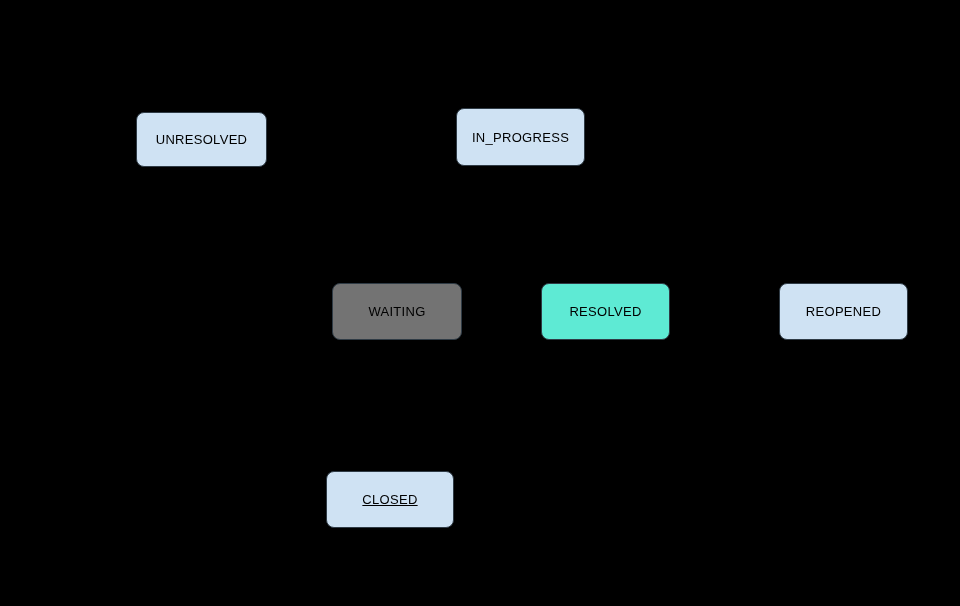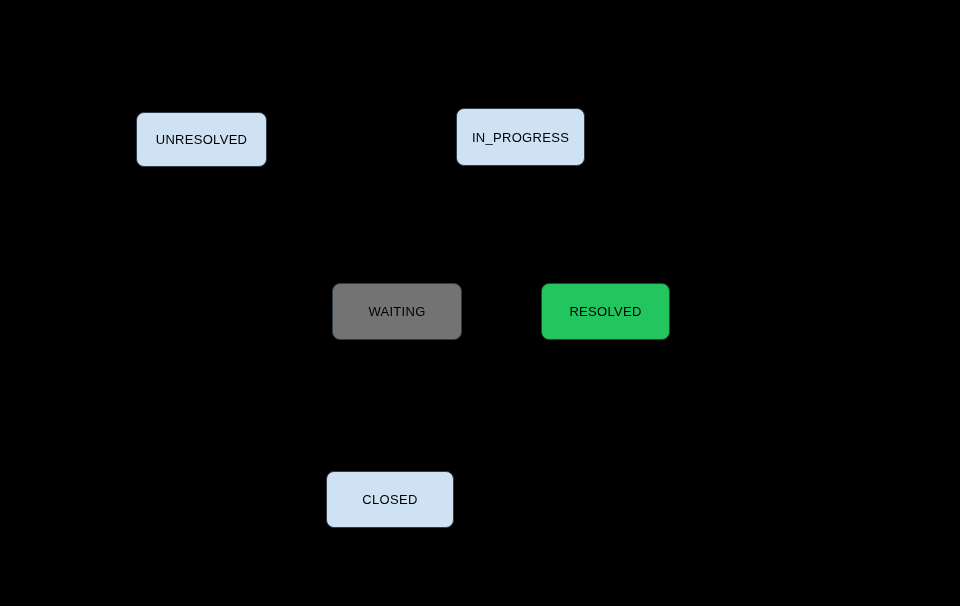--- a/index.html
+++ b/index.html
@@ -41,22 +41,25 @@
   </div>
 
   <div class="node" style="left: 456px; top: 108px; width: 129px; height: 58px; background: rgb(207, 226, 243); border-color: rgb(47, 59, 69); color: rgb(0, 0, 0); align-items: center;">
     <span class="node-label">IN_PROGRESS</span>
   </div>
 
   <div class="node" style="left: 332px; top: 283px; width: 130px; height: 57px; background: #737373; border-color: rgb(47, 59, 69); color: rgb(0, 0, 0);">
     <span class="node-label">WAITING</span>
   </div>
 
-  <div class="node" style="left: 541px; top: 283px; width: 129px; height: 57px; background: #22c55e; border-color: rgb(47, 59, 69); color: rgb(0, 0, 0);">
+  <div class="node" style="left: 541px; top: 283px; width: 129px; height: 57px; background: #5eead4; border-color: rgb(47, 59, 69); color: rgb(0, 0, 0);">
     <span class="node-label">RESOLVED</span>
   </div>
 
+  <div class="node" style="left: 779px; top: 283px; width: 129px; height: 57px; background: rgb(207, 226, 243); border-color: rgb(47, 59, 69); color: rgb(0, 0, 0);">
+    <span class="node-label">REOPENED</span>
+  </div>
 
-  <div class="node" style="left: 326px; top: 471px; width: 128px; height: 57px; background: rgb(207, 226, 243); border-color: rgb(47, 59, 69); color: rgb(0, 0, 0);">
+  <div class="node" style="left: 326px; top: 471px; width: 128px; height: 57px; background: rgb(207, 226, 243); border-color: rgb(47, 59, 69); color: rgb(0, 0, 0); text-decoration: underline;">
     <span class="node-label">CLOSED</span>
   </div>
 
 </div>
 
 </body></html>

